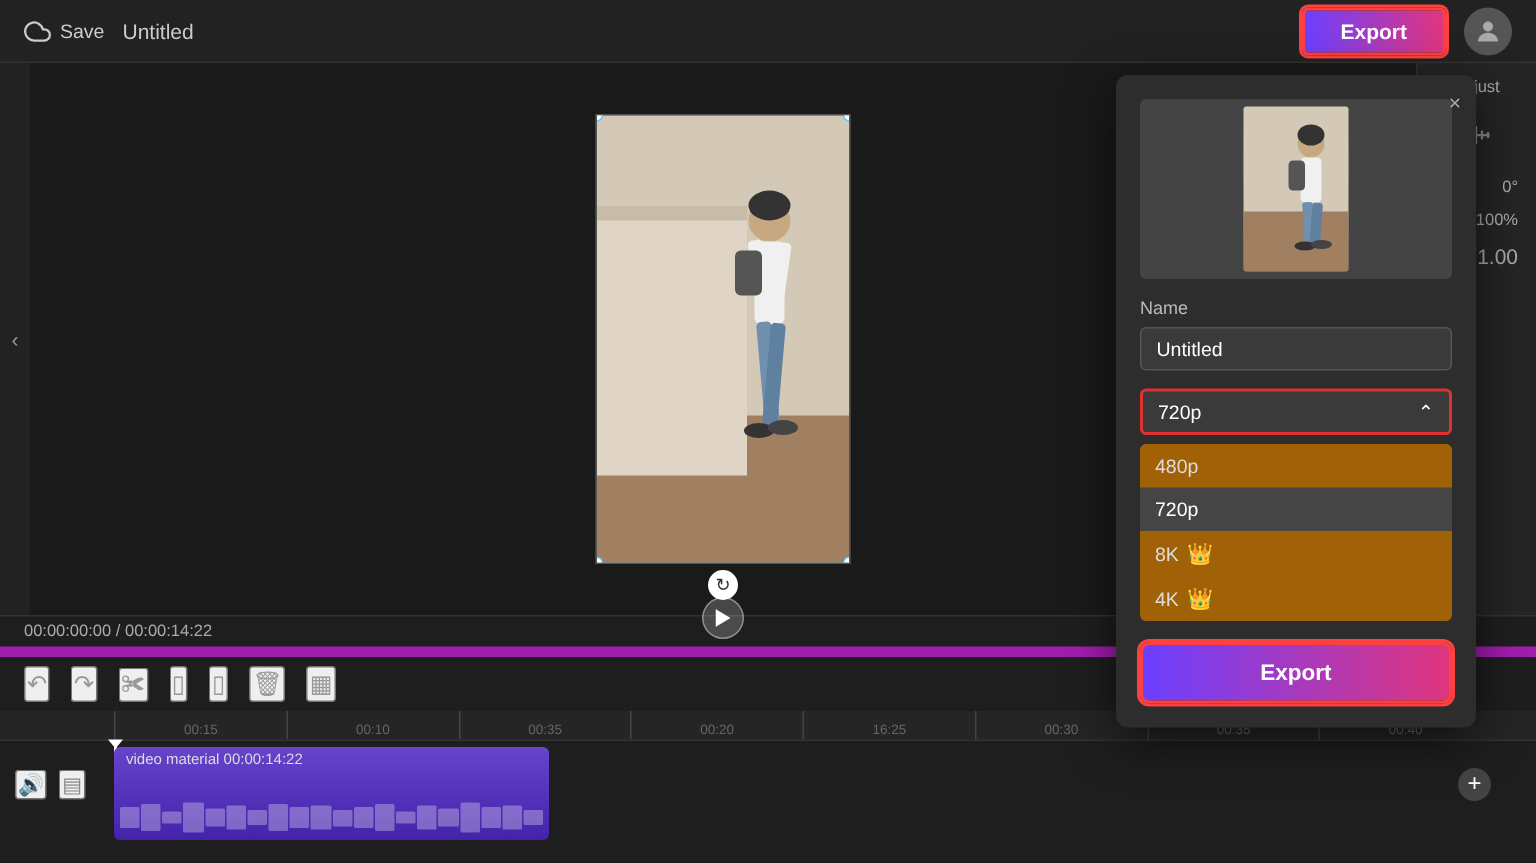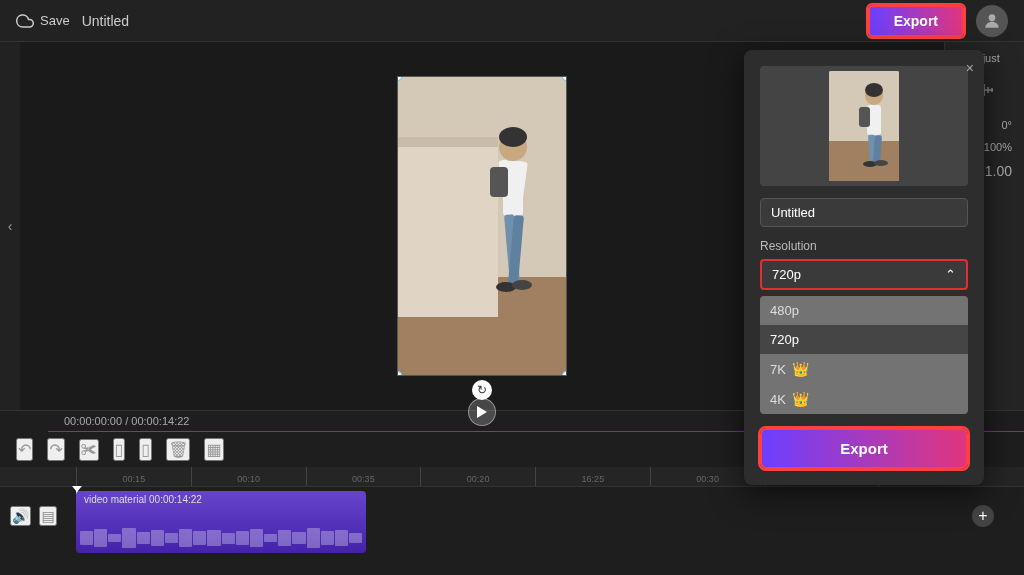--- a/index.html
+++ b/index.html
@@ -174,22 +174,21 @@
     .timeline-area {
       height: 165px;
       background: #1e1e1e;
       border-top: 1px solid #333;
     }
     .timeline-controls {
       display: flex;
       align-items: flex-end;
       justify-content: space-between;
       padding: 4px 16px;
-      border-bottom: 1px solid #a21caf;
-      margin-left: 48px;
+      border-bottom: 7px solid #a21caf;
     }
     .time-display {
       color: #aaa;
       font-size: 11px;
     }
     .toolbar-icons {
       display: flex;
       align-items: center;
       gap: 14px;
       padding: 6px 16px;
@@ -350,21 +349,21 @@
       padding: 6px 10px;
       color: #fff;
       font-size: 13px;
       margin-bottom: 6px;
       display: flex;
       align-items: center;
       justify-content: space-between;
       cursor: pointer;
     }
     .resolution-dropdown {
-      background: #737373;
+      background: #a16207;
       border-radius: 4px;
       overflow: hidden;
       margin-bottom: 14px;
     }
     .resolution-option {
       padding: 7px 10px;
       font-size: 13px;
       color: #ddd;
       cursor: pointer;
       display: flex;
@@ -595,41 +594,41 @@
         <rect x="46" y="64" width="7" height="28" fill="#6080a0" rx="2" transform="rotate(4 46 64)"></rect>
         <ellipse cx="41" cy="93" rx="7" ry="3" fill="#333"></ellipse>
         <ellipse cx="52" cy="92" rx="7" ry="3" fill="#444"></ellipse>
         <rect x="30" y="36" width="11" height="20" fill="#555" rx="3"></rect>
         <ellipse cx="45" cy="19" rx="9" ry="7" fill="#333"></ellipse>
       </svg>
     </div>
   </div>
 
   
+  <div class="panel-label-text">Name</div>
   <input class="panel-name-input" type="text" value="Untitled" style="">
 
   
-  <div class="resolution-label">Resolution</div>
 
   
   <div class="resolution-select-display">
     <span>720p</span>
     <span>⌃</span>
   </div>
 
   
   <div class="resolution-dropdown">
     <div class="resolution-option">
       <span>480p</span>
     </div>
     <div class="resolution-option selected">
       <span>720p</span>
     </div>
     <div class="resolution-option">
-      <span>7K</span>
+      <span>8K</span>
       <span class="premium-badge">👑</span>
     </div>
     <div class="resolution-option">
       <span>4K</span>
       <span class="premium-badge">👑</span>
     </div>
   </div>
 
   
   <button class="export-btn-panel">Export</button>

